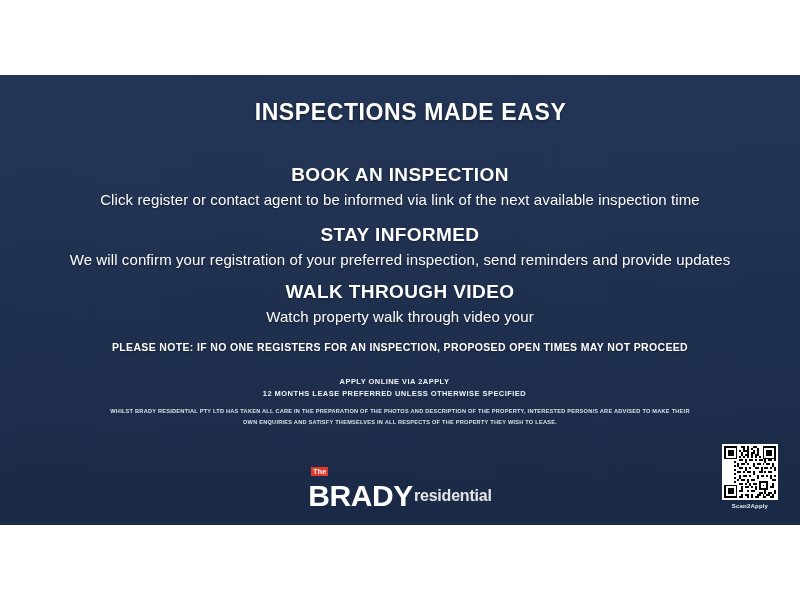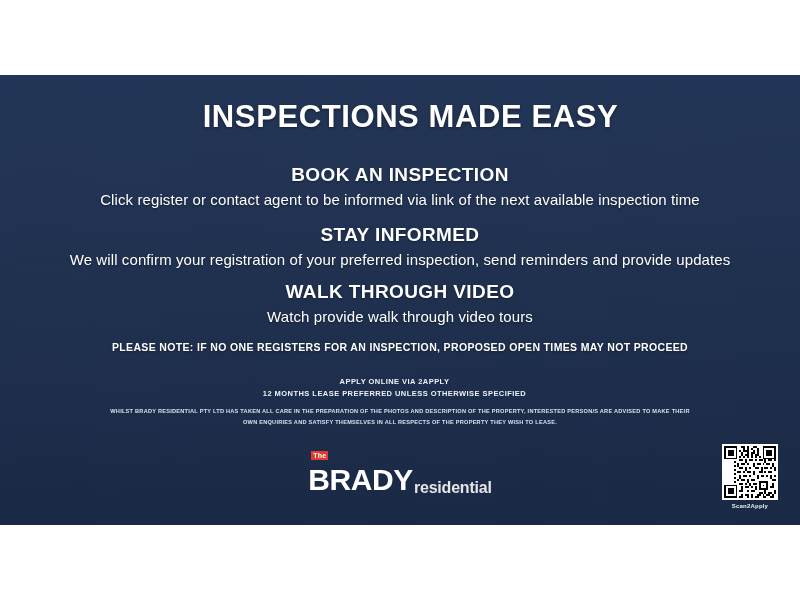--- a/index.html
+++ b/index.html
@@ -129,21 +129,21 @@
     inset: 0;
     color: #ffffff;
     text-align: center;
   }
 
   .headline {
     position: absolute;
     left: 0;
     right: 0;
     top: 24px;
-    font-size: 31px;
+    font-size: 23px;
     font-weight: bold;
     letter-spacing: .6px;
     text-shadow: 0 1px 3px rgba(0,0,0,.45);
     padding-left: 21px;
   }
 
   .block {
     position: absolute;
     left: 0;
     right: 0;
@@ -204,22 +204,23 @@
   
   .logo {
     position: absolute;
     left: 0;
     right: 0;
     top: 388px;
     height: 40px;
   }
   .logo-inner {
     display: inline-flex;
-    align-items: flex-end;
+    align-items: center;
     position: relative;
+    margin-top: 16px;
   }
   .logo-the {
     position: absolute;
     left: 3px;
     top: -12px;
     font-size: 7px;
     font-weight: bold;
     color: #e23b2e;
     background: #e23b2e;
     color: #ffffff;
@@ -289,21 +290,21 @@
         <div class="block-sub">We will confirm your registration of your preferred inspection, send reminders and provide updates</div>
       </div>
 
       <div class="block block-book">
         <div class="block-heading">BOOK AN INSPECTION</div>
         <div class="block-sub">Click register or contact agent to be informed via link of the next available inspection time</div>
       </div>
 
       <div class="block block-video">
         <div class="block-heading">WALK THROUGH VIDEO</div>
-        <div class="block-sub">Watch provide walk through video tours</div>
+        <div class="block-sub">Watch property walk through video your</div>
       </div>
 
       <div class="please-note">PLEASE NOTE: IF NO ONE REGISTERS FOR AN INSPECTION, PROPOSED OPEN TIMES MAY NOT PROCEED</div>
 
       <div class="apply-lines">
         <div>APPLY ONLINE VIA 2APPLY</div>
         <div>12 MONTHS LEASE PREFERRED UNLESS OTHERWISE SPECIFIED</div>
       </div>
 
       <div class="disclaimer">

